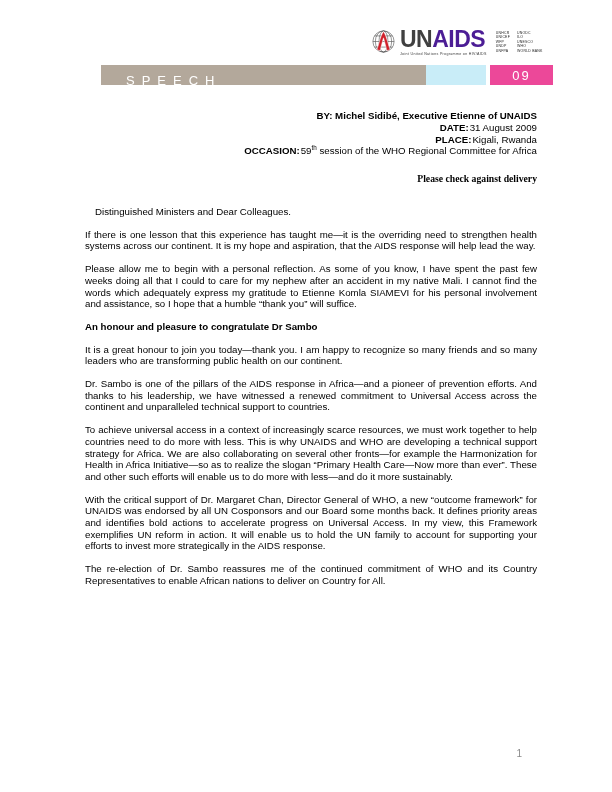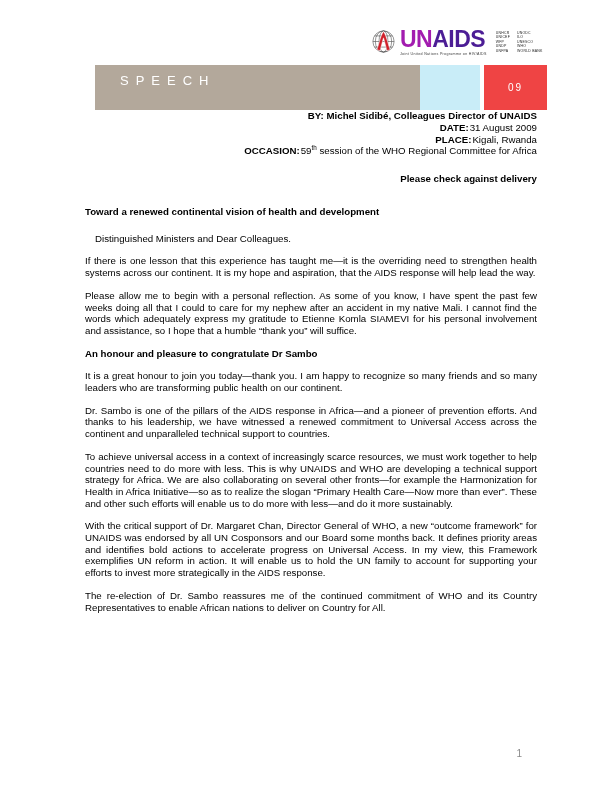--- a/index.html
+++ b/index.html
@@ -4,42 +4,42 @@
 <style>
   html,body{margin:0;padding:0;background:#fff;}
   body{width:612px;height:792px;font-family:"Liberation Sans",sans-serif;color:#000;}
   .page{position:relative;width:612px;height:792px;background:#fff;overflow:hidden;}
 
   
   .logo{position:absolute;left:370px;top:28px;display:flex;align-items:flex-start;}
   .logo-icon{width:27px;height:27px;margin-right:3px;flex:0 0 auto;}
   .wordmark-wrap{display:flex;flex-direction:column;}
   .wordmark{font-size:23px;font-weight:bold;letter-spacing:-0.5px;line-height:23px;white-space:nowrap;}
-  .wordmark .un{color:#a21caf;}
+  .wordmark .un{color:#404040;}
   .wordmark .aids{color:#4c1d95;}
   .tagline{font-size:3.6px;color:#3a3a3a;letter-spacing:0.32px;margin-top:1px;white-space:nowrap;}
   .cosponsors{display:flex;gap:7px;margin-left:5px;margin-top:3px;padding-left:4px;}
   .cosponsor-col{font-size:3.5px;line-height:4.4px;color:#1d1d1d;white-space:pre-line;letter-spacing:0.2px;}
 
   
-  .banner{position:absolute;left:79px;top:65px;width:452px;height:45px;display:flex;padding-left:16px;}
+  .banner{position:absolute;left:85px;top:65px;width:452px;height:20px;display:flex;padding-left:16px;}
   .banner-speech{width:325px;background:#b3a89b;color:#fff;font-size:13px;letter-spacing:7px;
                  line-height:31px;padding-left:25px;box-sizing:border-box;}
   .banner-blue{width:60px;background:#c9edf8;}
   .banner-gap{width:4px;background:#ffffff;}
-  .banner-num{flex:1;background:#ef4444;color:#fff;font-size:10px;letter-spacing:2px;
+  .banner-num{flex:1;background:#ec4899;color:#fff;font-size:13px;letter-spacing:2px;
               display:flex;align-items:center;justify-content:center;}
 
   
   .meta{position:absolute;left:85px;top:110px;width:452px;text-align:right;
         font-size:9.7px;line-height:11.8px;}
   .meta .bold-line{font-weight:bold;}
   .meta .label{font-weight:bold;margin-right:1px;}
   sup.th{font-size:6.3px;vertical-align:super;line-height:0;}
-  .delivery{margin-top:16px;font-weight:bold;}
+  .delivery{margin-top:16px;font-weight:bold;font-family:Liberation Serif, serif;}
 
   
   .doc-body{position:absolute;left:85px;top:206px;width:452px;font-size:9.7px;line-height:11.7px;}
   .doc-body p{margin:0 0 11px 0;text-align:justify;}
   .doc-body p.left{text-align:left;padding-left:10px;}
   .doc-body h1,.doc-body h2{font-size:9.7px;font-weight:bold;margin:0 0 11px 0;line-height:11.7px;}
   .doc-body h1{margin-bottom:15px;}
 
   
   .page-num{position:absolute;top:748px;left:85px;width:437px;text-align:right;
@@ -83,29 +83,28 @@
   </div>
 
   <div class="banner">
     <div class="banner-speech">SPEECH</div>
     <div class="banner-blue"></div>
     <div class="banner-gap"></div>
     <div class="banner-num">09</div>
   </div>
 
   <div class="meta">
-    <div class="bold-line">BY: Michel Sidibé, Colleagues Director of UNAIDS</div>
+    <div class="bold-line">BY: Michel Sidibé, Executive Etienne of UNAIDS</div>
     <div><span class="label">DATE:</span><span>31 August 2009</span></div>
     <div><span class="label">PLACE:</span><span>Kigali, Rwanda</span></div>
     <div><span class="label">OCCASION:</span><span>59</span><sup class="th">th</sup><span> session of the WHO Regional Committee for Africa</span></div>
     <div class="delivery">Please check against delivery</div>
   </div>
 
   <div class="doc-body">
-    <h1>Toward a renewed continental vision of health and development</h1>
     <p class="left">Distinguished Ministers and Dear Colleagues.</p>
     <p>If there is one lesson that this experience has taught me—it is the overriding need to strengthen health systems across our continent. It is my hope and aspiration, that the AIDS response will help lead the way.</p>
     <p>Please allow me to begin with a personal reflection. As some of you know, I have spent the past few weeks doing all that I could to care for my nephew after an accident in my native Mali. I cannot find the words which adequately express my gratitude to Etienne Komla SIAMEVI for his personal involvement and assistance, so I hope that a humble “thank you” will suffice.</p>
     <h2>An honour and pleasure to congratulate Dr Sambo</h2>
     <p>It is a great honour to join you today—thank you.  I am happy to recognize so many friends and so many leaders who are transforming public health on our continent.</p>
     <p>Dr. Sambo is one of the pillars of the AIDS response in Africa—and a pioneer of prevention efforts. And thanks to his leadership, we have witnessed a renewed commitment to Universal Access across the continent and unparalleled technical support to countries.</p>
     <p>To achieve universal access in a context of increasingly scarce resources, we must work together to help countries need to do more with less. This is why UNAIDS and WHO are developing a technical support strategy for Africa. We are also collaborating on several other fronts—for example the Harmonization for Health in Africa Initiative—so as to realize the slogan “Primary Health Care—Now more than ever”. These and other such efforts will enable us to do more with less—and do it more sustainably.</p>
     <p>With the critical support of Dr. Margaret Chan, Director General of WHO, a new “outcome framework” for UNAIDS was endorsed by all UN Cosponsors and our Board some months back. It defines priority areas and identifies bold actions to accelerate progress on Universal Access. In my view, this Framework exemplifies UN reform in action. It will enable us to hold the UN family to account for supporting your efforts to invest more strategically in the AIDS response.</p>
     <p>The re-election of Dr. Sambo reassures me of the continued commitment of WHO and its Country Representatives to enable African nations to deliver on Country for All.</p>
   </div>

